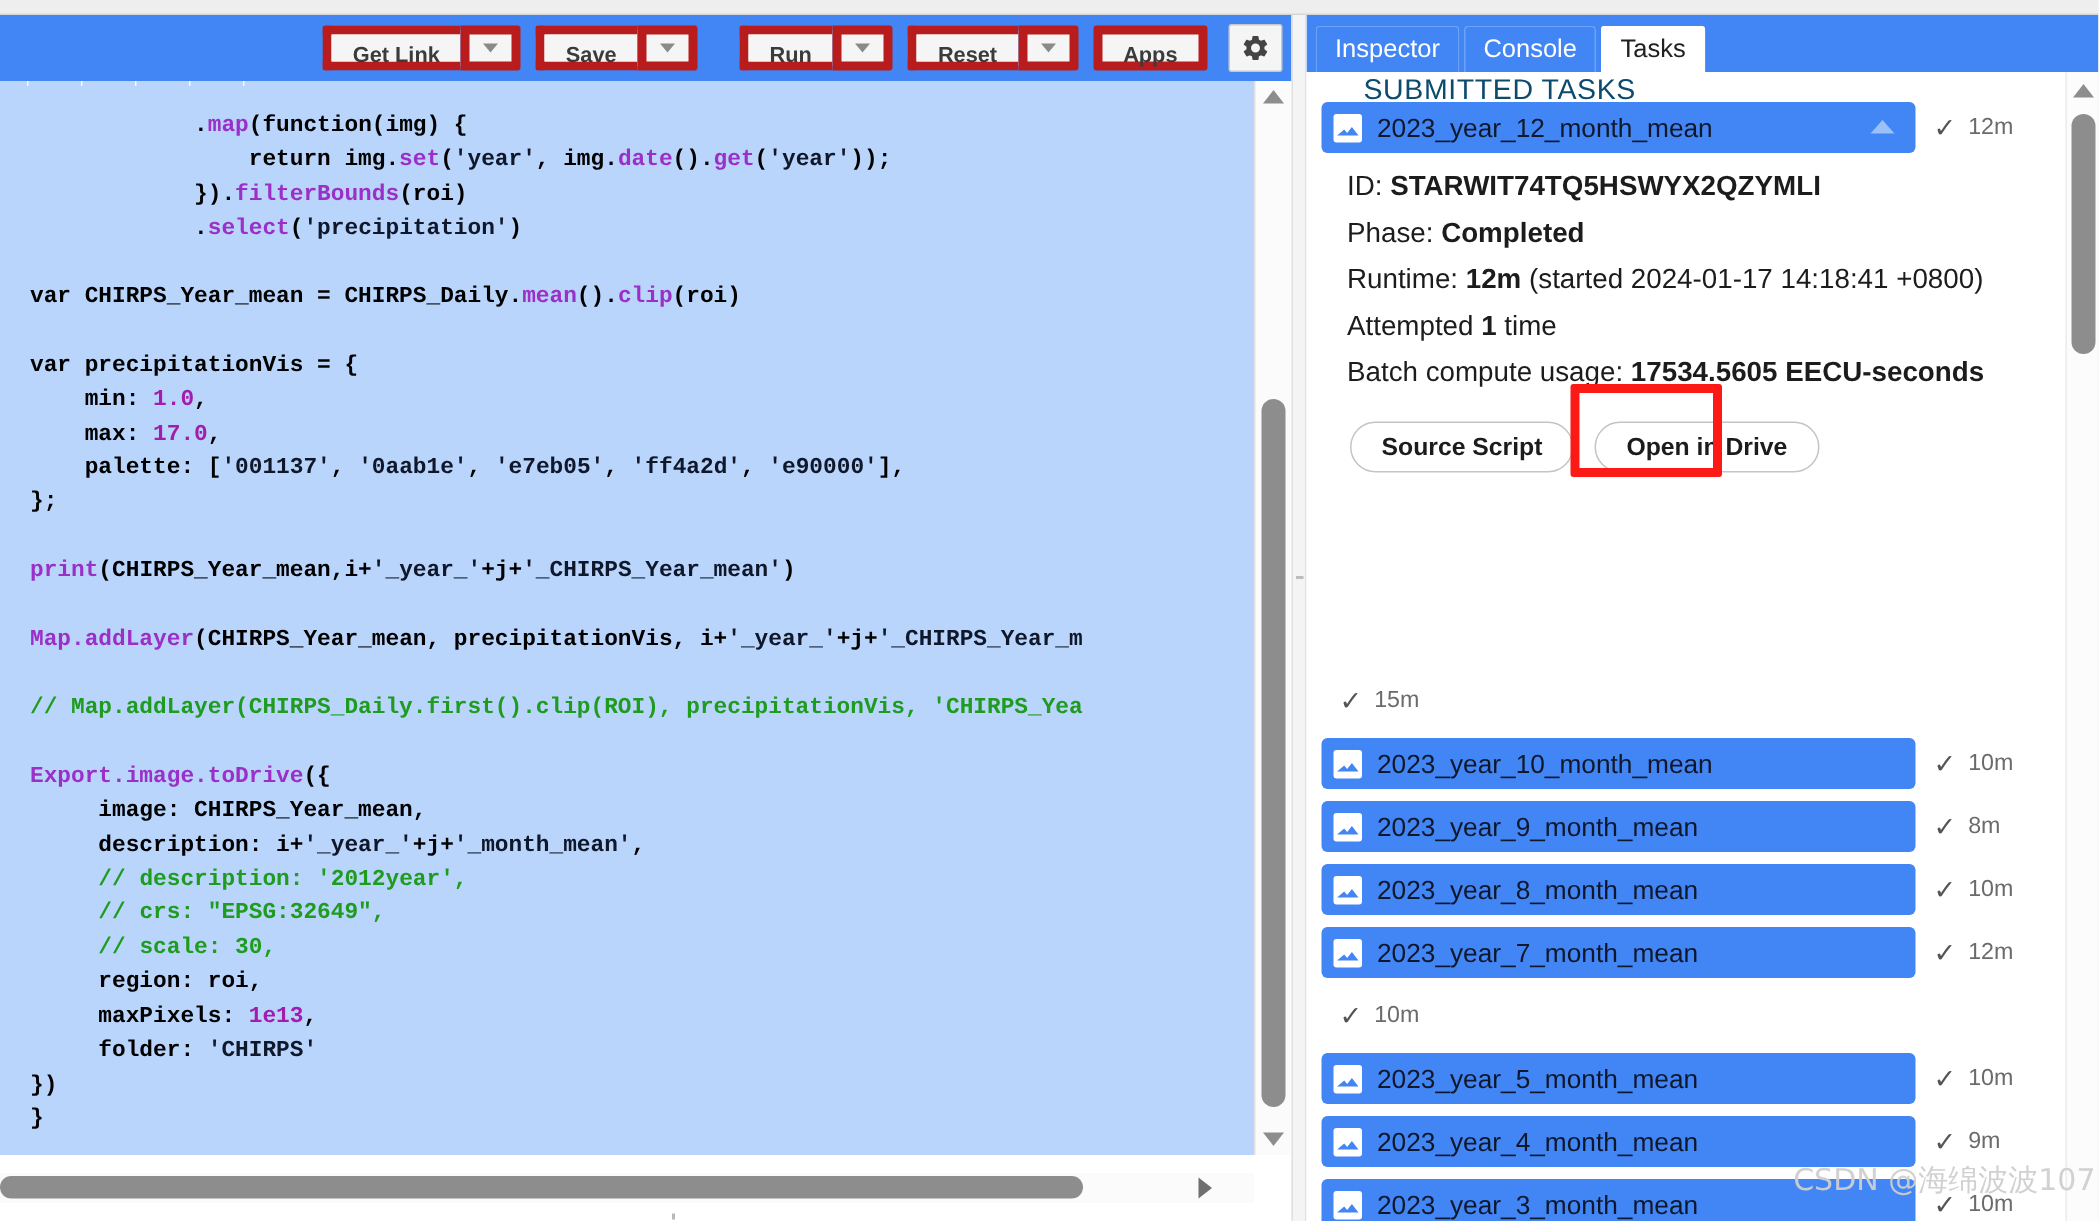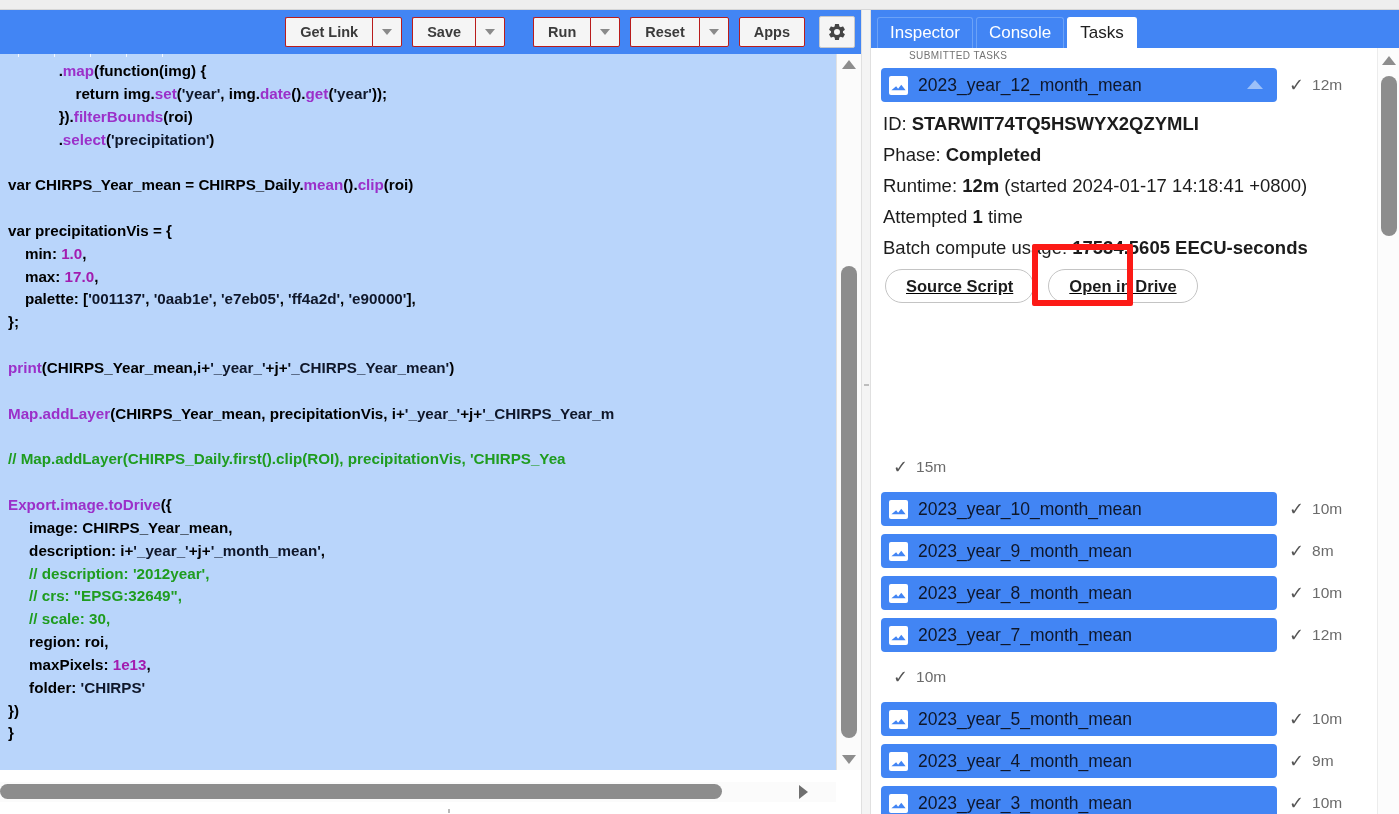--- a/index.html
+++ b/index.html
@@ -34,21 +34,21 @@
     position: absolute; left: 0; top: 0;
     width: 861px; height: 44px;
     background: #4285f4;
     display: flex; align-items: center; justify-content: flex-end;
     padding-right: 6px;
     box-sizing: border-box;
   }
   .btn-group { display: flex; margin-left: 10px; }
   .tb-btn {
     background: #f5f5f5;
-    border: 1px solid #b91c1c;
+    border: 6px solid #b91c1c;
     color: #3b3b3b;
     font-size: 14.5px;
     font-weight: bold;
     font-family: "Liberation Sans", sans-serif;
     padding: 0 14px;
     height: 30px; line-height: 28px;
     border-radius: 2px;
     cursor: pointer;
     white-space: nowrap;
   }
@@ -89,23 +89,23 @@
     background: #b9d5fb;
     overflow: hidden;
   }
   .indent-guides { position: absolute; left: 0; top: 0; width: 836px; height: 220px; }
   .iguide {
     position: absolute; top: 0; width: 1px; height: 220px;
     background-image: linear-gradient(to bottom, #ffffff 0 3px, transparent 3px 6px);
     opacity: .85;
   }
   pre.code {
-    margin: 0;
+    margin: 12px;
     padding: 6px 0 0 8px;
-    font-family: Liberation Sans, sans-serif;
+    font-family: Liberation Mono, monospace;
     font-size: 15.2px;
     line-height: 22.85px;
     font-weight: bold;
     color: #000000;
     white-space: pre;
     position: relative;
     background: transparent;
   }
   .k-fn   { color: #9b30c9; }  
   .k-str  { color: #0f172a; }  
@@ -213,22 +213,22 @@
   }
 
   .task-panel {
     position: absolute; left: 0; top: 38px;
     width: 528px; height: 766px;
     background: #ffffff;
     overflow: hidden;
   }
   .submitted-hdr {
     position: absolute; left: 38px; top: 2px;
-    font-size: 10px;
-    color: #737373;
+    font-size: 19px;
+    color: #0c4a6e;
     letter-spacing: .4px;
   }
   .task-list {
     position: absolute; left: 10px; top: 20px;
     width: 493px;
   }
   .task-row {
     position: relative;
     display: flex; align-items: center;
     height: 34px;
@@ -276,35 +276,34 @@
   .check {
     display: inline-block;
     margin-right: 8px;
     color: #555555;
     font-size: 18px;
     line-height: 1;
   }
 
   
   .detail {
-    position: absolute; left: 10px; top: 62px;
+    position: absolute; left: 25px; top: 62px;
     width: 470px;
   }
   .detail p {
     margin: 0 0 4px 2px;
     font-size: 18.5px;
     color: #1c1c1c;
     line-height: 27px;
   }
   .detail b { font-weight: bold; }
   .detail-btns {
     display: flex; gap: 14px;
-    margin-top: 8px; margin-left: 4px;
+    margin-top: 20px; margin-left: 4px;
     position: relative;
-    text-decoration: underline;
   }
   .pill {
     border: 1px solid #c4c4c4;
     border-radius: 18px;
     background: #ffffff;
     height: 34px; line-height: 32px;
     padding: 0 20px;
     font-size: 16.5px;
     font-weight: bold;
     color: #1c1c1c;
@@ -630,13 +629,14 @@
       </div>
 
     </div>
 
     <div class="r-scroll">
       <div class="r-arrow-up"></div>
       <div class="r-thumb"></div>
     </div>
   </div>
 
+  <div class="watermark">CSDN @海绵波波107</div>
 </div>
 
 </body></html>

